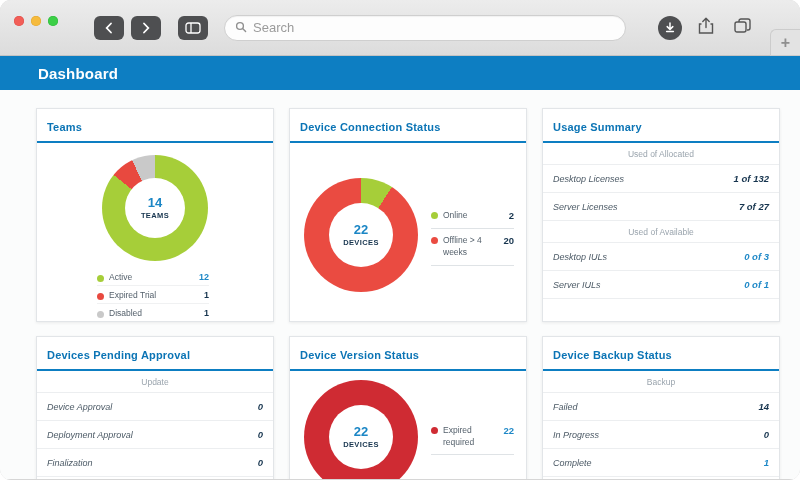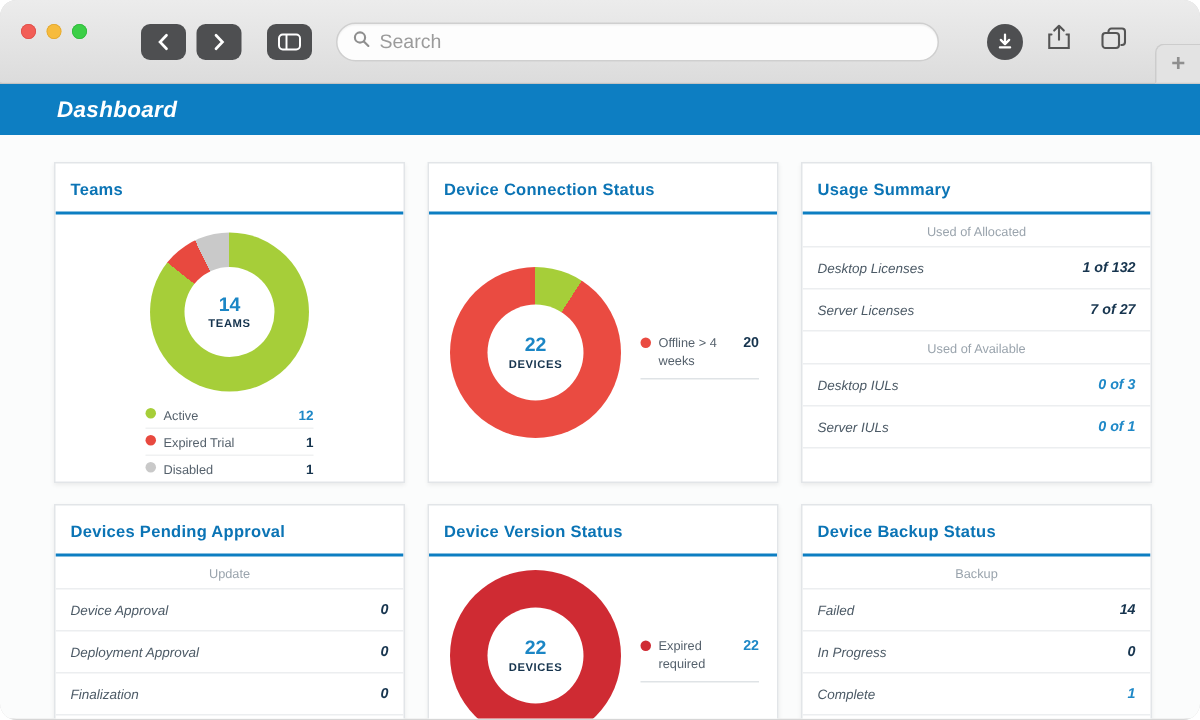--- a/index.html
+++ b/index.html
@@ -21,45 +21,45 @@
   .searchbar { flex:1; height:26px; background:#fdfdfd; border:1px solid #cfcfcf; border-radius:13px;
                display:flex; align-items:center; padding:0 10px; gap:6px; box-shadow:0 1px 1px rgba(0,0,0,.05) inset; margin-right:22px; }
   .searchbar input { border:none; outline:none; background:transparent; font-size:13px; color:#555; width:100%; font-family:"Liberation Sans", sans-serif; }
   .searchbar input::placeholder { color:#9b9b9b; }
   .rightbtn { width:28px; height:26px; display:flex; align-items:center; justify-content:center; margin-left:8px; flex:none; }
   .dl-circle { width:24px; height:24px; border-radius:50%; background:#4e4f51; display:flex; align-items:center; justify-content:center; }
   .tab-plus { position:absolute; right:0; top:29px; width:30px; height:27px; background:#e3e3e3; border:1px solid #cccccc; border-right:none;
               border-top-left-radius:6px; display:flex; align-items:center; justify-content:center; color:#8f8f8f; font-size:16px; font-weight:bold; }
 
   
-  .appbar { height:34px; background:#0d7ec2; display:flex; align-items:center; padding-left:38px;font-style:italic; }
+  .appbar { height:34px; background:#0d7ec2; display:flex; align-items:center; padding-left:38px; }
   .appbar .title { color:#ffffff; font-size:15px; font-weight:bold; letter-spacing:.2px; }
 
   
-  .content { height:389px; overflow:hidden; background:#fbfcfc; padding:18px 32px 0 36px; }
+  .content { height:389px; overflow:hidden; background:#fbfcfc; padding:18px 20px 0 36px; }
   .grid { display:grid; grid-template-columns:repeat(3,1fr); grid-template-rows:214px 162px; gap:14px 15px; }
   .card { background:#fff; border:1px solid #e2e5e8; box-shadow:0 1px 3px rgba(0,0,0,.07); overflow:hidden; }
   .card-h { padding:8px 10px 6px 10px; border-bottom:2px solid #0d7ec2; }
   .card-h span { color:#0b74b5; font-size:11px; font-weight:bold; letter-spacing:.2px; }
 
   
   .donut { position:relative; border-radius:50%; flex:none; }
   .donut-sm { width:106px; height:106px; }
   .donut-sm .hole { inset:23px; }
   .donut-lg { width:114px; height:114px; }
   .donut-lg .hole { inset:25px; }
   .hole { position:absolute; background:#fff; border-radius:50%; display:flex; flex-direction:column; align-items:center; justify-content:center; }
   .hole .cv { color:#1b86c5; font-size:13px; font-weight:bold; line-height:1.1; }
   .hole .cl { color:#16344e; font-size:7.5px; font-weight:bold; letter-spacing:.4px; }
 
   
   .teams-body { padding-top:12px; }
   .teams-body .donut { margin:0 auto; }
   .legend-v { width:112px; margin:7px 0 0 60px; }
-  .legend-v .lrow { display:flex; align-items:flex-start; gap:5px; padding:3.5px 0; border-bottom:1px solid #f0f1f2; }
+  .legend-v .lrow { display:flex; align-items:flex-end; gap:5px; padding:3.5px 0; border-bottom:1px solid #f0f1f2; }
   .dot { width:7px; height:7px; border-radius:50%; flex:none; }
   .llabel { flex:1; font-size:8.5px; color:#55616c; }
   .lval { font-size:9px; font-weight:bold; color:#16344e; }
   .lval.link, .tval.link { color:#1e88c7; }
 
   
   .flex-body { display:flex; align-items:center; gap:13px; padding:0 12px 0 14px; height:calc(100% - 28px); }
   .legend-s { flex:1; }
   .legend-s .lrow { display:flex; align-items:flex-start; gap:5px; padding:6px 0; border-bottom:1px solid #dfe3e6; }
   .legend-s .dot { margin-top:2px; }
@@ -191,20 +191,25 @@
         </div>
         <div class="flex-body">
           <div class="donut donut-lg" style="background: conic-gradient(rgb(166, 206, 57) 0deg, rgb(166, 206, 57) 32.73deg, rgb(234, 75, 65) 32.73deg, rgb(234, 75, 65) 360deg);">
             <div class="hole">
               <div class="cv">22</div>
               <div class="cl">DEVICES</div>
             </div>
           </div>
           <div class="legend-s">
             <div class="lrow">
+              <span class="dot" style="background: rgb(166, 206, 57);"></span>
+              <span class="llabel">Online</span>
+              <span class="lval">2</span>
+            </div>
+            <div class="lrow">
               <span class="dot" style="background: rgb(234, 75, 65);"></span>
               <span class="llabel">Offline &gt; 4 weeks</span>
               <span class="lval">20</span>
             </div>
           </div>
         </div>
       </div>
 
       <div class="card">
         <div class="card-h">

